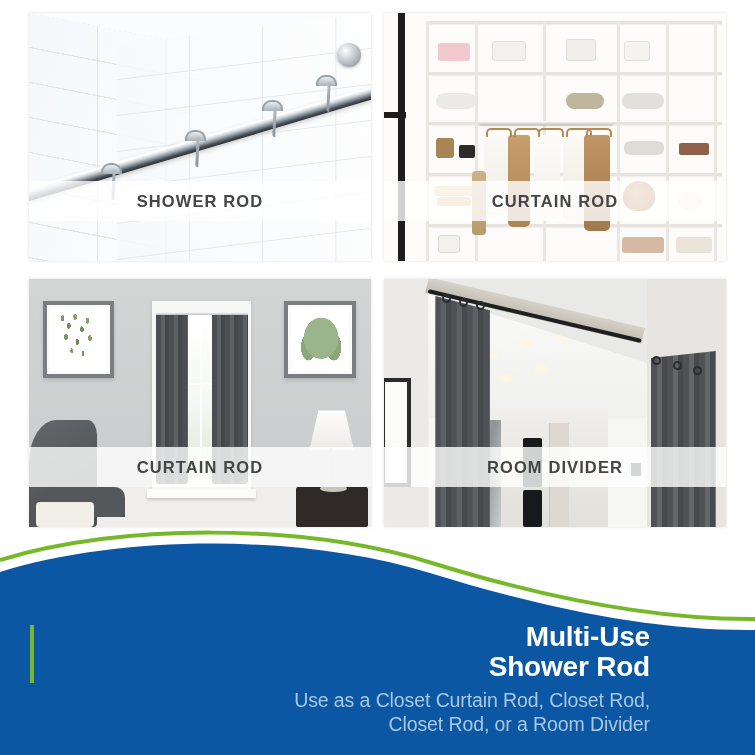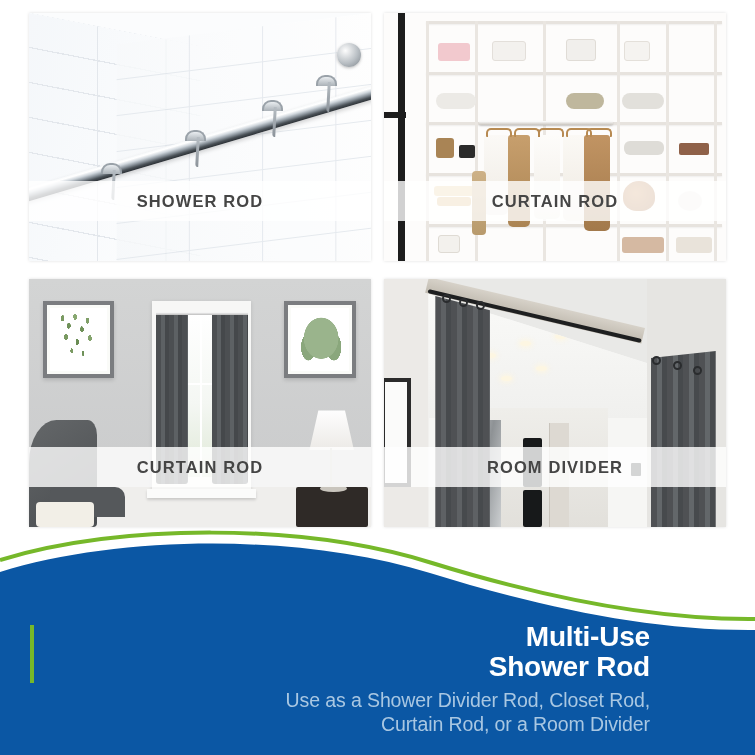--- a/index.html
+++ b/index.html
@@ -533,20 +533,20 @@
     </svg>
 
     <div class="footer-text">
       <div class="accent-bar"></div>
       <div class="footer-inner">
         <div class="f-title">
           <div>Multi-Use</div>
           <div>Shower Rod</div>
         </div>
         <div class="f-sub">
-          <div>Use as a Shower Divider Rod, Closet Rod,</div>
-          <div>Curtain Rod, or a Room Divider</div>
+          <div>Use as a Closet Curtain Rod, Closet Rod,</div>
+          <div>Closet Rod, or a Room Divider</div>
         </div>
       </div>
     </div>
   </div>
 
 </div>
 
 </body></html>

